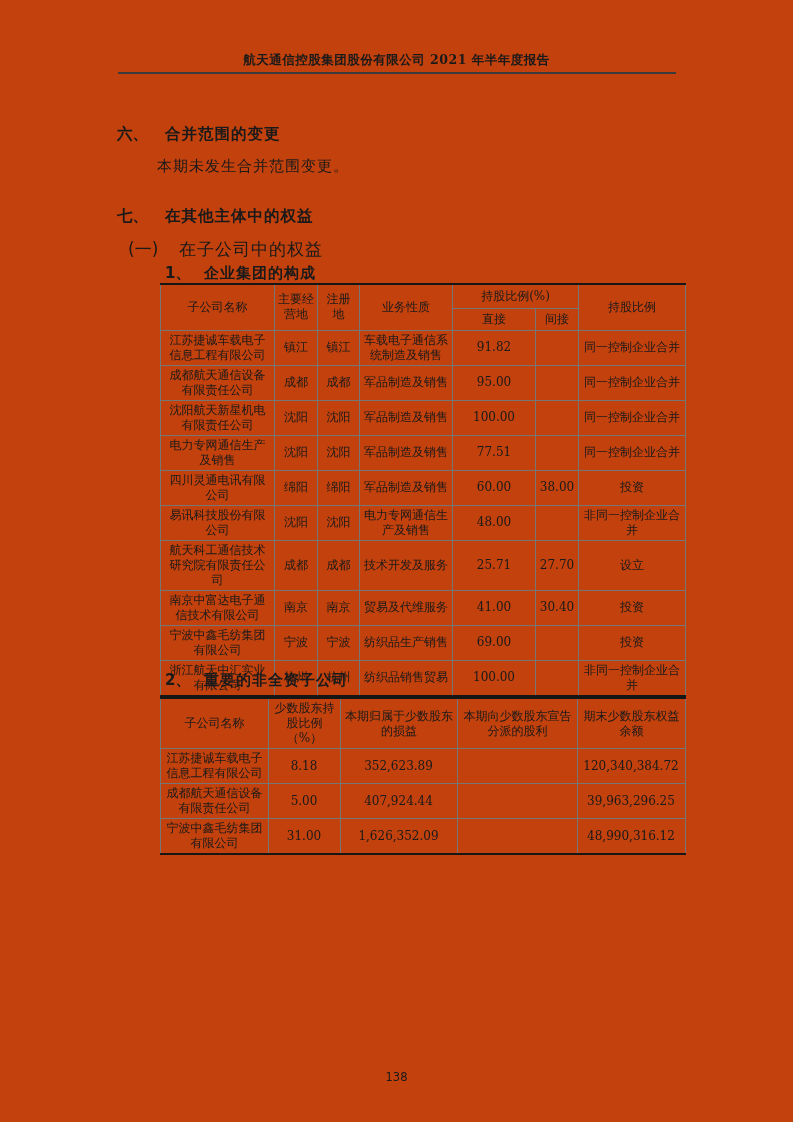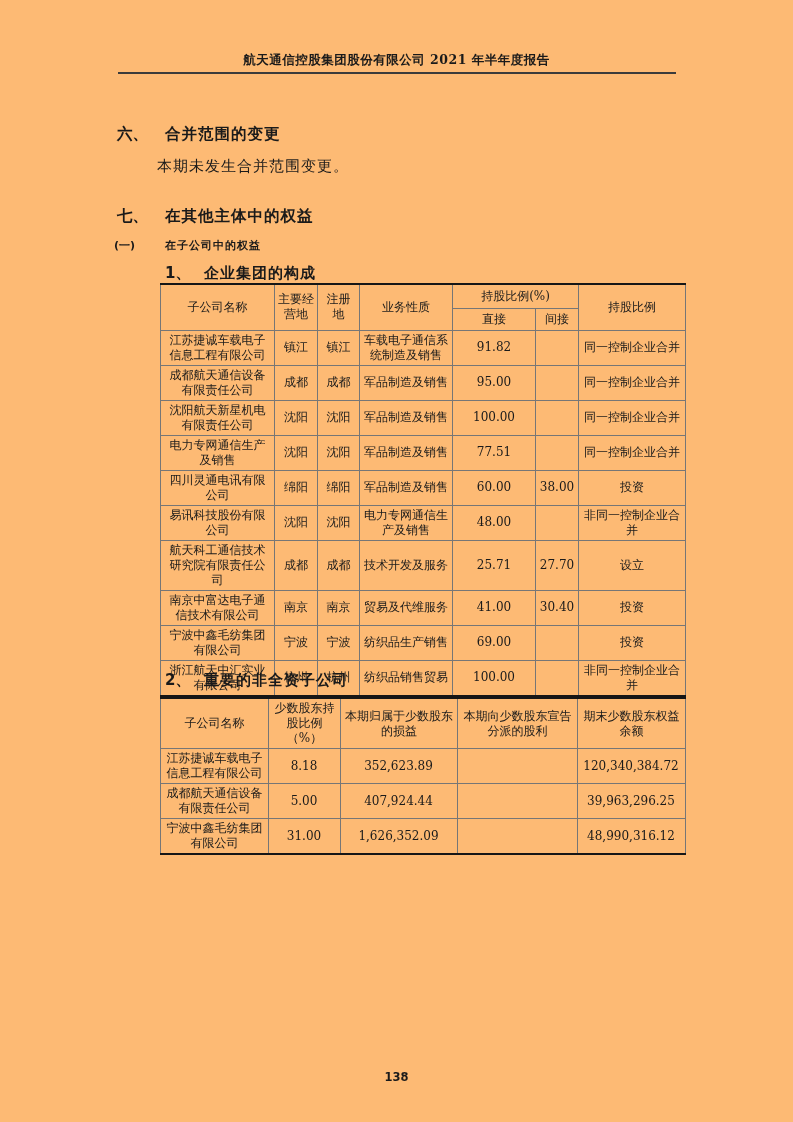--- a/index.html
+++ b/index.html
@@ -1,48 +1,48 @@
 <!DOCTYPE html>
 <html lang="zh"><head>
 <meta charset="utf-8">
 <style>
   html,body{margin:0;padding:0;background:#fff;}
   #page{
-    position:relative;width:793px;height:1122px;background:#fdba74;
+    position:relative;width:793px;height:1122px;background:#c2410c;
     font-family:"DejaVu Serif","Liberation Serif",serif;color:#1a1a1a;overflow:hidden;
   }
   
   .doc-header{position:absolute;top:52px;left:0;width:793px;text-align:center;
     font-size:12.5px;font-weight:bold;letter-spacing:0.5px;}
   .header-rule{position:absolute;top:72px;left:118px;width:558px;height:2px;background:#3b3b3b;}
   
   .h-lvl1{position:absolute;left:117px;font-weight:bold;font-size:15.5px;
     font-family:Liberation Mono, monospace;letter-spacing:1px;}
   .h-lvl1 .hnum{display:inline-block;width:48px;letter-spacing:0;}
-  .h-sub{position:absolute;left:114px;font-weight:bold;font-size:11px;
+  .h-sub{position:absolute;left:128px;font-weight:normal;font-size:17px;
     font-family:"DejaVu Sans","Liberation Sans",sans-serif;letter-spacing:1px;}
   .h-sub .hnum{display:inline-block;width:51px;letter-spacing:0;}
   .h-item{position:absolute;left:165px;font-weight:bold;font-size:15px;
     font-family:"DejaVu Sans","Liberation Sans",sans-serif;letter-spacing:1px;}
   .h-item .hnum{display:inline-block;width:39px;letter-spacing:0;}
   .para{position:absolute;left:117px;font-size:15px;letter-spacing:1px;}
   
   .rpt-table{position:absolute;left:160px;border-collapse:collapse;table-layout:fixed;
     width:525px;font-size:12px;line-height:15px;color:#1a1a1a;
     border-top:2.5px solid #161616;border-bottom:2.5px solid #161616;}
   .rpt-table th,.rpt-table td{
     border:1px solid #767676;padding:2px 3px;font-weight:normal;
     text-align:center;vertical-align:middle;overflow:hidden;}
   .rpt-table th{font-weight:normal;}
   .cell-left{text-align:left;}
   .cell-right{text-align:right;padding-right:4px !important;}
   #table1{top:283px;}
   #table2{top:697px;}
   .page-num{position:absolute;top:1070px;left:0;width:793px;text-align:center;
-    font-size:11.5px;font-family:"DejaVu Sans","Liberation Sans",sans-serif;font-weight:bold;}
+    font-size:11.5px;font-family:"DejaVu Sans","Liberation Sans",sans-serif;}
 </style>
 </head>
 <body>
 
 <div id="page">
 
   <div class="doc-header">航天通信控股集团股份有限公司 2021 年半年度报告</div>
   <div class="header-rule"></div>
 
   <div class="h-lvl1" style="top:124px;">

